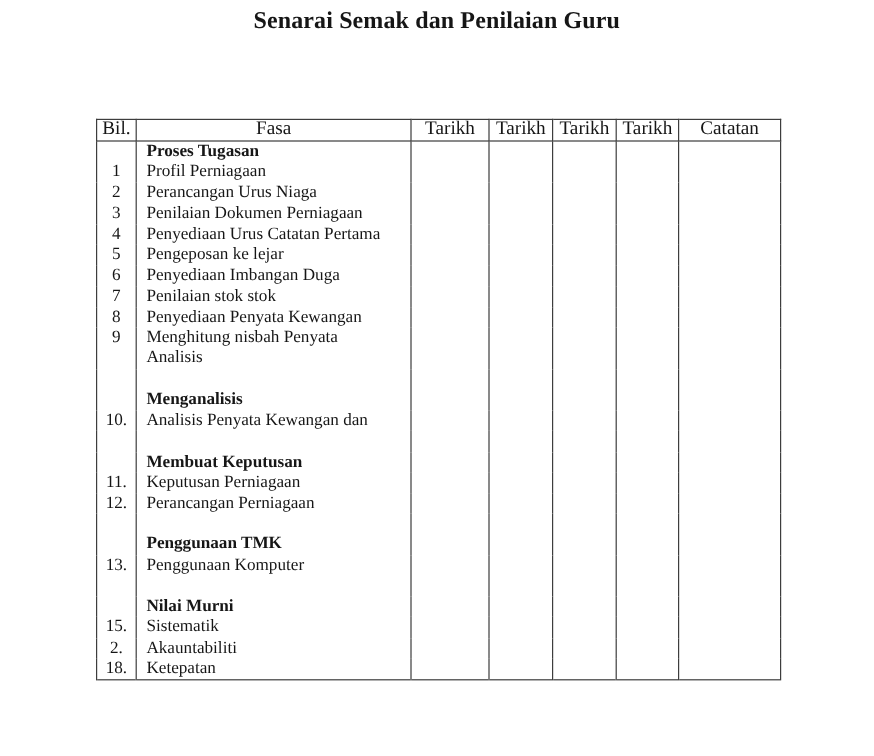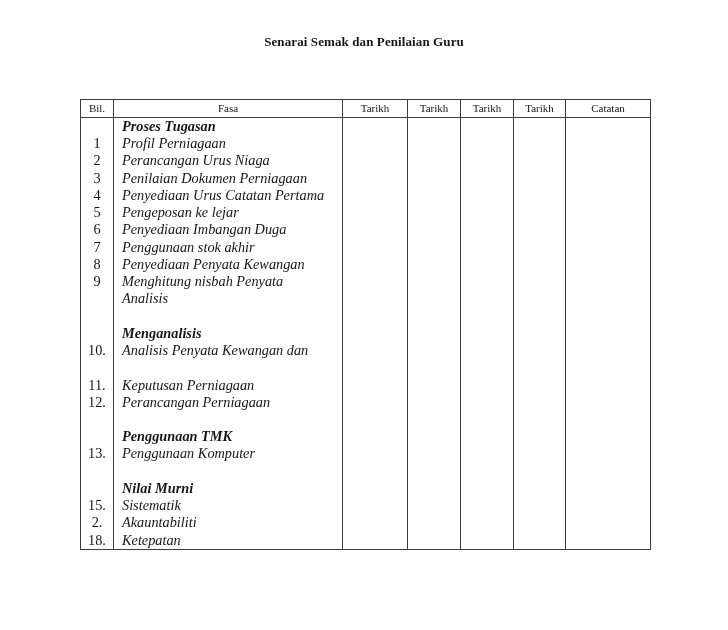--- a/index.html
+++ b/index.html
@@ -5,58 +5,58 @@
   html,body{margin:0;padding:0;background:#ffffff;}
   body{
     width:728px;height:630px;
     font-family:"Liberation Serif", serif;
     color:#161616;
     -webkit-font-smoothing:antialiased;
   }
   .page{position:relative;width:728px;height:630px;background:#ffffff;overflow:hidden;}
   .doc-title{
     position:absolute;top:6px;left:0;width:100%;
-    text-align:center;font-weight:bold;font-size:13px;letter-spacing:0.1px;margin-top:28px;
+    text-align:center;font-weight:bold;font-size:20px;letter-spacing:0.1px;
   }
   table.checklist{
     position:absolute;left:80px;top:99px;width:570px;
     border-collapse:collapse;table-layout:fixed;
     border:1px solid #3d3d3d;
   }
   col.c-bil{width:33px;}
   col.c-fasa{width:229px;}
   col.c-t1{width:65px;}
   col.c-t2{width:53px;}
   col.c-t3{width:53px;}
   col.c-t4{width:52px;}
   col.c-cat{width:85px;}
   thead th{
     border:1px solid #3d3d3d;
     font-weight:normal;
-    font-size:11px;
+    font-size:16px;
     height:16px;
     line-height:16px;
     padding:0 1px 1px 1px;
     text-align:center;
     vertical-align:middle;
   }
   tbody td{
     border-left:1px solid #3d3d3d;
     border-right:1px solid #3d3d3d;
     border-top:none;border-bottom:none;
     height:17.24px;
     line-height:17.24px;
     font-size:14.3px;
     padding:0;
     vertical-align:top;
     white-space:nowrap;
     overflow:hidden;
   }
   td.bil{text-align:center;}
-  td.fasa{text-align:left;padding-left:8px;font-style:italic;}
+  td.fasa{text-align:left;padding-left:8px;}
   td.fasa.bold{font-weight:bold;}
 </style>
 </head>
 <body>
 
 <div class="page">
 
   <div class="doc-title">Senarai Semak dan Penilaian Guru</div>
 
   <table class="checklist">
@@ -139,21 +139,21 @@
     <td class="bil">6</td>
     <td class="fasa">Penyediaan Imbangan Duga</td>
     <td class="tarikh"></td>
     <td class="tarikh"></td>
     <td class="tarikh"></td>
     <td class="tarikh"></td>
     <td class="catatan"></td>
   </tr>
         <tr>
     <td class="bil">7</td>
-    <td class="fasa">Penggunaan stok akhir</td>
+    <td class="fasa">Penilaian stok stok</td>
     <td class="tarikh"></td>
     <td class="tarikh"></td>
     <td class="tarikh"></td>
     <td class="tarikh"></td>
     <td class="catatan"></td>
   </tr>
         <tr>
     <td class="bil">8</td>
     <td class="fasa">Penyediaan Penyata Kewangan</td>
     <td class="tarikh"></td>
@@ -210,20 +210,29 @@
         <tr>
     <td class="bil"></td>
     <td class="fasa"></td>
     <td class="tarikh"></td>
     <td class="tarikh"></td>
     <td class="tarikh"></td>
     <td class="tarikh"></td>
     <td class="catatan"></td>
   </tr>
         <tr>
+    <td class="bil"></td>
+    <td class="fasa bold">Membuat Keputusan</td>
+    <td class="tarikh"></td>
+    <td class="tarikh"></td>
+    <td class="tarikh"></td>
+    <td class="tarikh"></td>
+    <td class="catatan"></td>
+  </tr>
+        <tr>
     <td class="bil">11.</td>
     <td class="fasa">Keputusan Perniagaan</td>
     <td class="tarikh"></td>
     <td class="tarikh"></td>
     <td class="tarikh"></td>
     <td class="tarikh"></td>
     <td class="catatan"></td>
   </tr>
         <tr>
     <td class="bil">12.</td>

